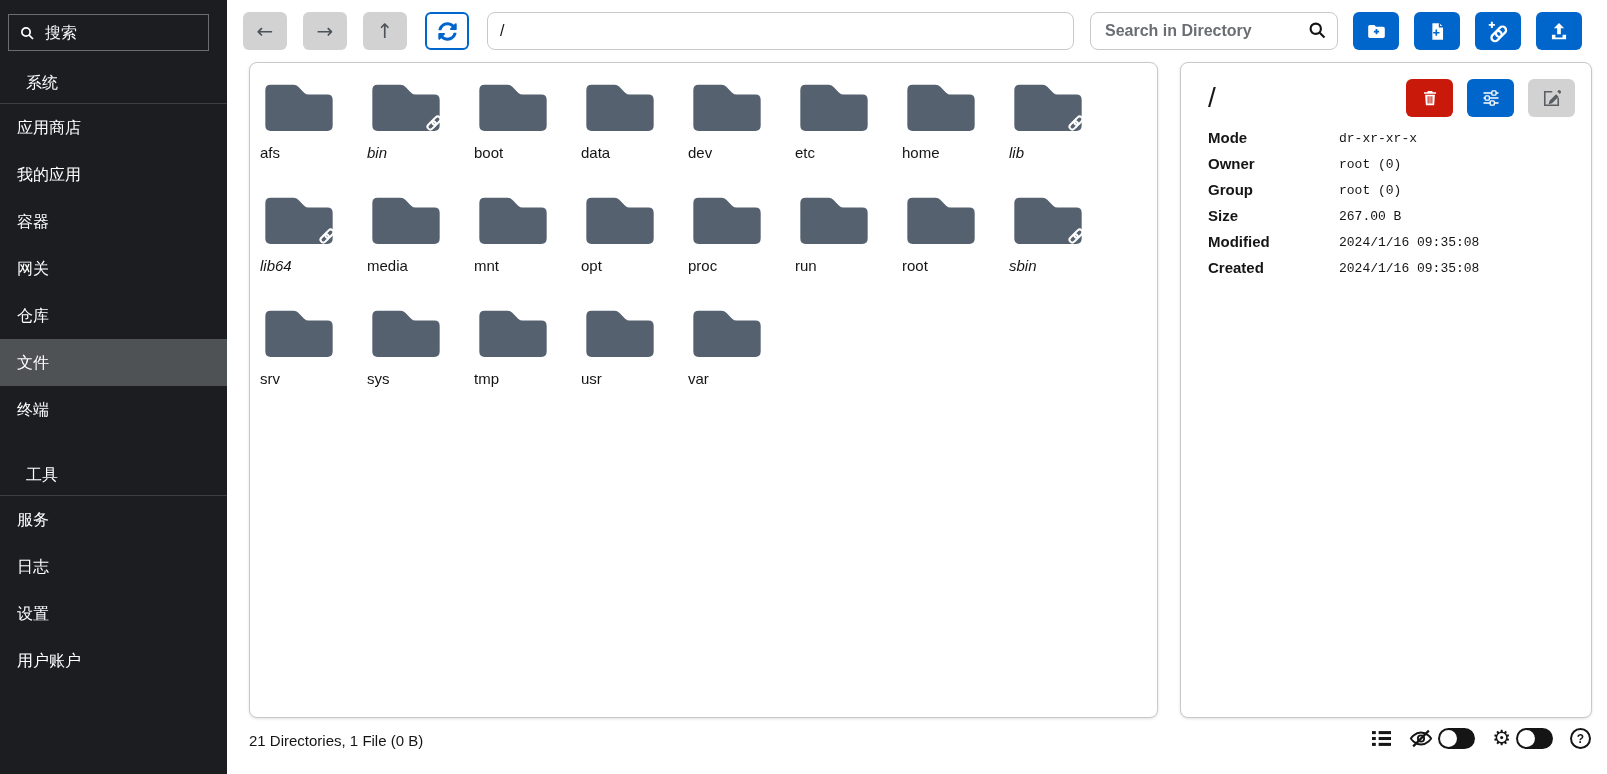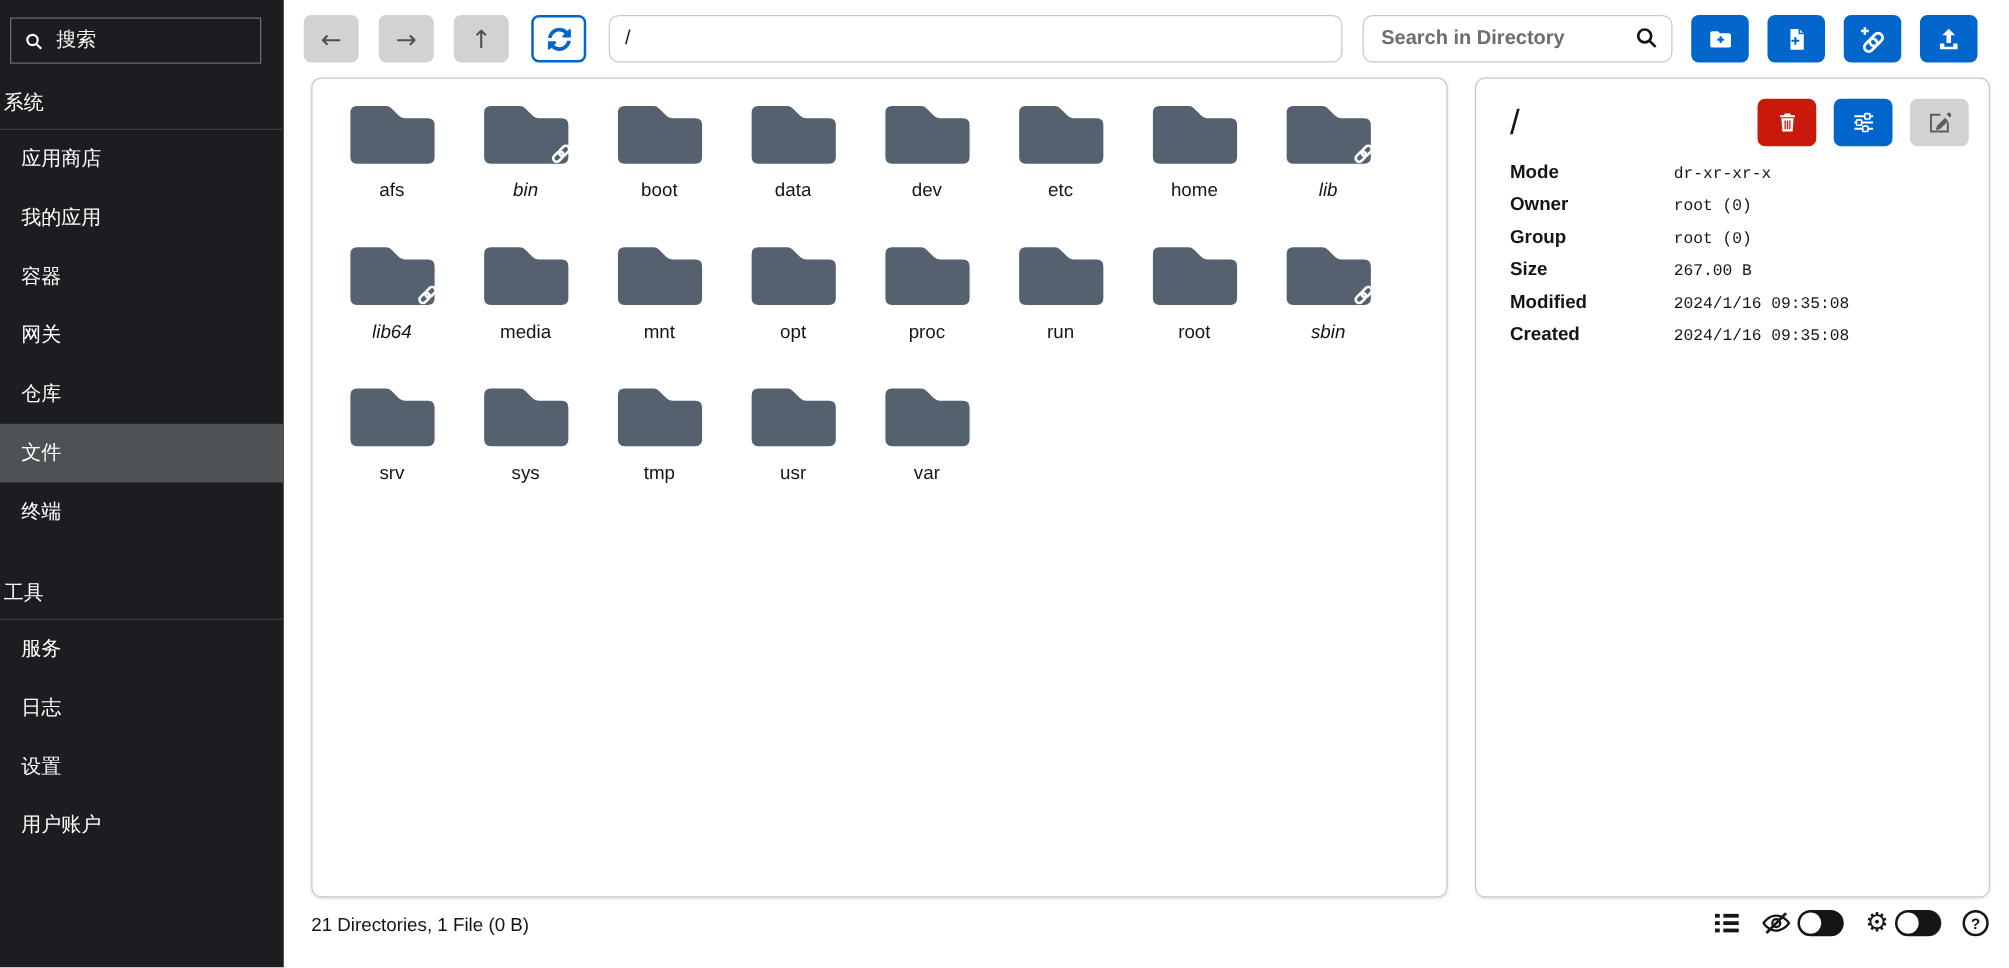--- a/index.html
+++ b/index.html
@@ -14,21 +14,21 @@
   }
   
   .sidebar{position:absolute;left:0;top:0;width:227px;height:774px;background:var(--side-bg);}
   .side-search{position:absolute;left:8px;top:14px;width:201px;height:37px;
     border:1px solid #6a6e73;background:transparent;display:flex;align-items:center;box-sizing:border-box;}
   .side-search svg{margin:0 8px 0 10px;flex:0 0 auto;color:#fff;}
   .side-search input{background:transparent;border:none;outline:none;color:#fff;
     font-size:16px;width:140px;font-family:inherit;}
   .side-search input::placeholder{color:#fff;opacity:.95;}
   .side-nav{position:absolute;left:0;top:63px;width:227px;}
-  .nav-header{height:40px;line-height:40px;padding-left:3px;color:#fff;font-size:16px;}
+  .nav-header{height:40px;line-height:40px;padding-left:26px;color:#fff;font-size:16px;}
   .nav-divider{height:1px;background:#3c3f42;margin:0;}
   .nav-item{height:47px;line-height:47px;padding-left:17px;color:#fff;font-size:16px;cursor:pointer;}
   .nav-item.active{background:var(--side-active);}
   .nav-gap{height:22px;}
   
   .toolbar{position:absolute;left:243px;top:11px;height:40px;display:flex;align-items:center;}
   .nav-btn{width:44px;height:38px;border:none;border-radius:6px;background:#d2d2d2;
     color:#4d5258;font-size:20px;line-height:1;cursor:pointer;display:flex;align-items:center;justify-content:center;
     font-family:"DejaVu Sans",sans-serif;}
   .nav-btn + .nav-btn{margin-left:16px;}
@@ -41,21 +41,21 @@
     box-sizing:border-box;padding:0 38px 0 14px;font-size:16px;font-family:inherit;outline:none;color:#151515;font-weight:bold;}
   .search-wrap input::placeholder{color:#6a6e73;}
   .search-wrap .mag{position:absolute;right:11px;top:8px;color:#151515;}
   .action-btn{width:46px;height:38px;border:none;border-radius:6px;background:var(--accent);
     cursor:pointer;display:flex;align-items:center;justify-content:center;margin-left:15px;}
   .action-btn:first-of-type{margin-left:17px;}
   
   .file-panel{position:absolute;left:249px;top:62px;width:909px;height:656px;background:#fff;
     border:1px solid var(--border);border-radius:8px;box-shadow:0 1px 3px rgba(0,0,0,.12);box-sizing:border-box;
     padding:14px 0 0 10px;display:flex;flex-wrap:wrap;align-content:flex-start;overflow:hidden;}
-  .file-item{width:107px;height:113px;display:flex;flex-direction:column;align-items:center;cursor:pointer;}
+  .file-item{width:107px;height:113px;display:flex;flex-direction:column;cursor:pointer;}
   .folder-wrap{position:relative;width:78px;height:56px;margin-top:2px;}
   .folder-wrap svg.folder{width:78px;height:56px;display:block;}
   .badge{position:absolute;right:2px;bottom:3px;width:18px;height:18px;}
   .file-label{margin-top:9px;font-size:15px;color:#151515;max-width:104px;white-space:nowrap;overflow:hidden;}
   .file-item.symlink .file-label{font-style:italic;}
   .status-bar{position:absolute;left:249px;top:732px;font-size:15px;color:#151515;}
   
   .details-panel{position:absolute;left:1180px;top:62px;width:412px;height:656px;background:#fff;
     border:1px solid var(--border);border-radius:8px;box-shadow:0 1px 3px rgba(0,0,0,.12);box-sizing:border-box;
     padding:16px 16px 0 27px;}

